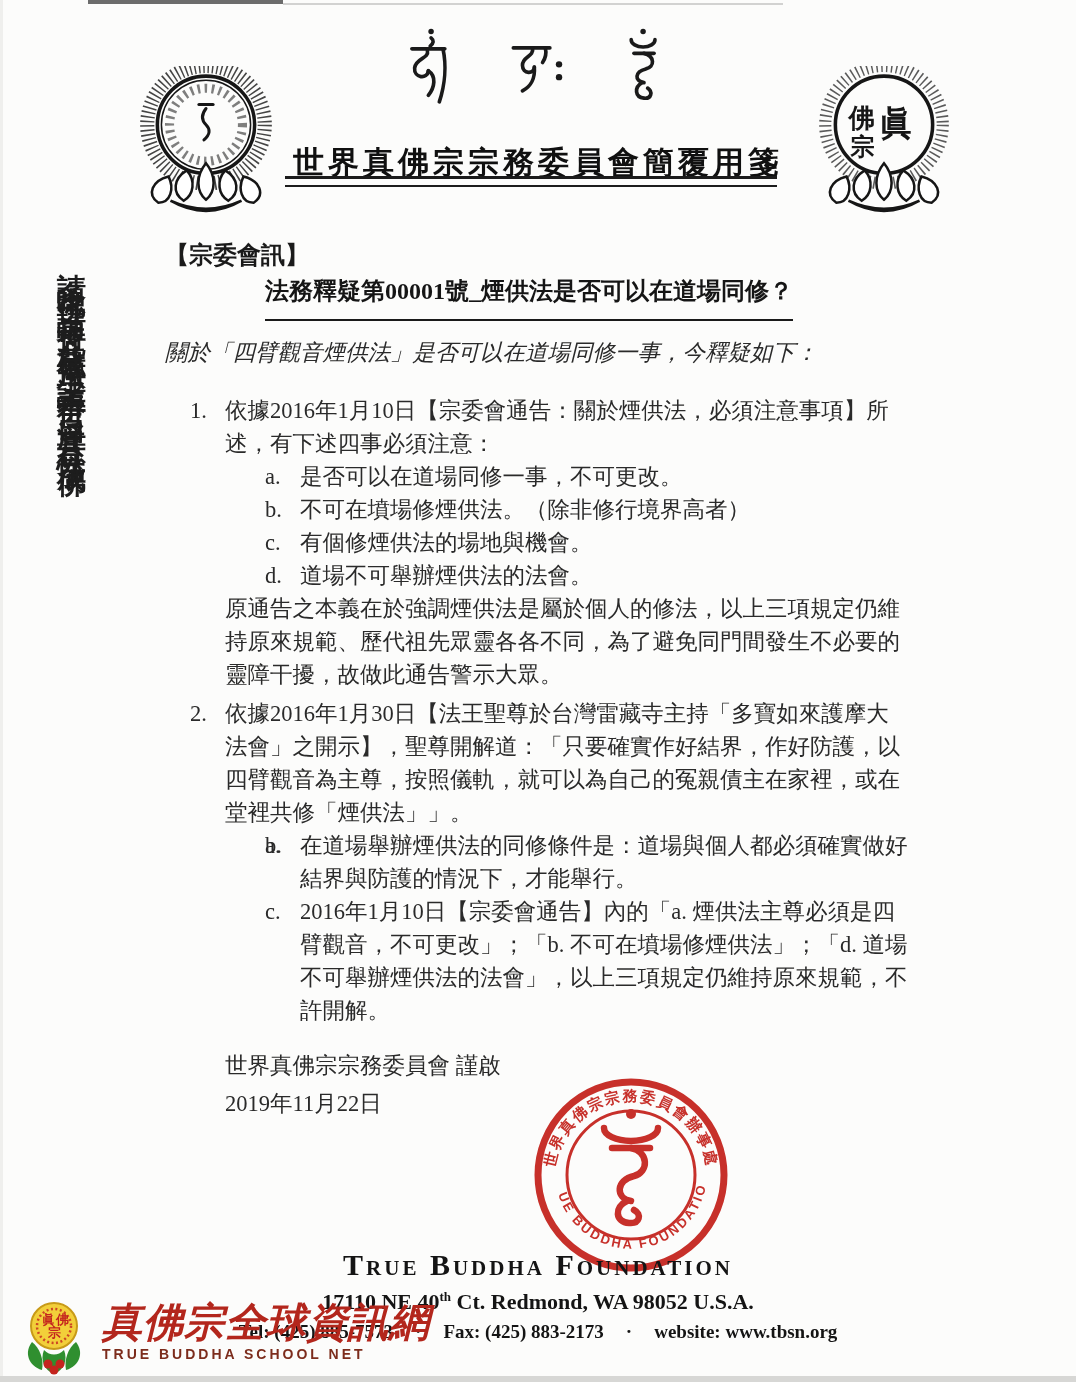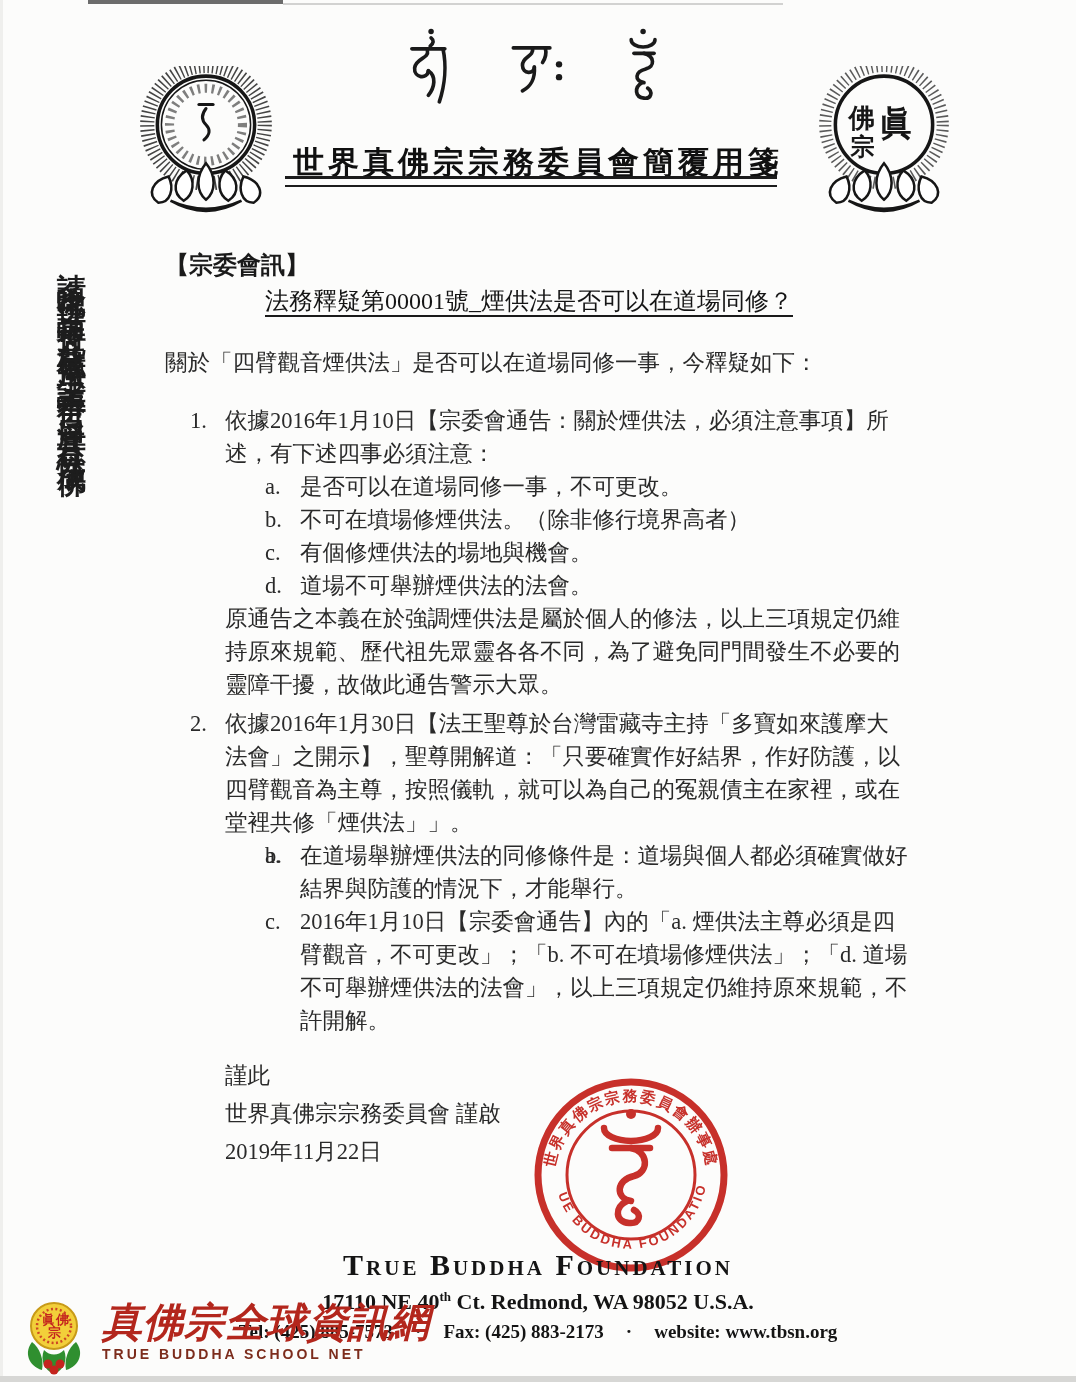--- a/index.html
+++ b/index.html
@@ -34,30 +34,30 @@
 
   
   .sidebar-motto{
     position:absolute;left:52px;top:250px;height:960px;
     writing-mode:vertical-rl;text-orientation:upright;
     font-size:29px;font-weight:bold;letter-spacing:7px;color:#1d1d1d;
   }
 
   
   .main{
-    position:absolute;left:165px;top:248px;width:745px;
+    position:absolute;left:165px;top:238px;width:745px;
     font-size:22.5px;line-height:33px;
   }
   .bulletin-tag{font-size:24px;font-weight:bold;line-height:34px;color:#1a1a1a;}
   .subject-line{margin-left:100px;line-height:38px;}
   .subject-text{
-    font-size:24px;font-weight:normal;color:#151515;
-    border-bottom:2.5px solid #1a1a1a;padding-bottom:1px;
-  }
-  .intro{margin:25px 0 8px 0;}
+    font-size:24px;font-weight:bold;color:#151515;
+    border-bottom:2.5px solid #1a1a1a;padding-bottom:15px;
+  }
+  .intro{margin:25px 0 8px 0;font-style:italic;}
   .list{margin-top:25px;}
   .item{position:relative;padding-left:60px;}
   .item + .item{margin-top:6px;}
   .item-num{position:absolute;left:25px;top:0;}
   .subitem{position:relative;padding-left:75px;}
   .sub-label{position:absolute;left:40px;top:0;}
   .item-note{}
   .closing{margin:20px 0 0 60px;line-height:38px;}
 
   
@@ -214,21 +214,20 @@
         </div>
         <div class="subitem">
           <span class="sub-label">c.</span>
           <div>2016年1月10日【宗委會通告】內的「a. 煙供法主尊必須是四臂觀音，不可更改」；「b. 不可在墳場修煙供法」；「d. 道場不可舉辦煙供法的法會」，以上三項規定仍維持原來規範，不許開解。</div>
         </div>
       </div>
 
     </div>
 
     <div class="closing">
-      <div>謹此</div>
       <div>世界真佛宗宗務委員會 謹啟</div>
       <div>2019年11月22日</div>
     </div>
   </div>
 
   <svg class="seal" viewBox="0 0 210 200">
     <defs>
       <path id="sealTopArc" d="M 26,100 A 77,77 0 0 1 180,100"></path>
       <path id="sealBottomArc" d="M 29,112 A 76,76 0 0 0 177,112"></path>
     </defs>

